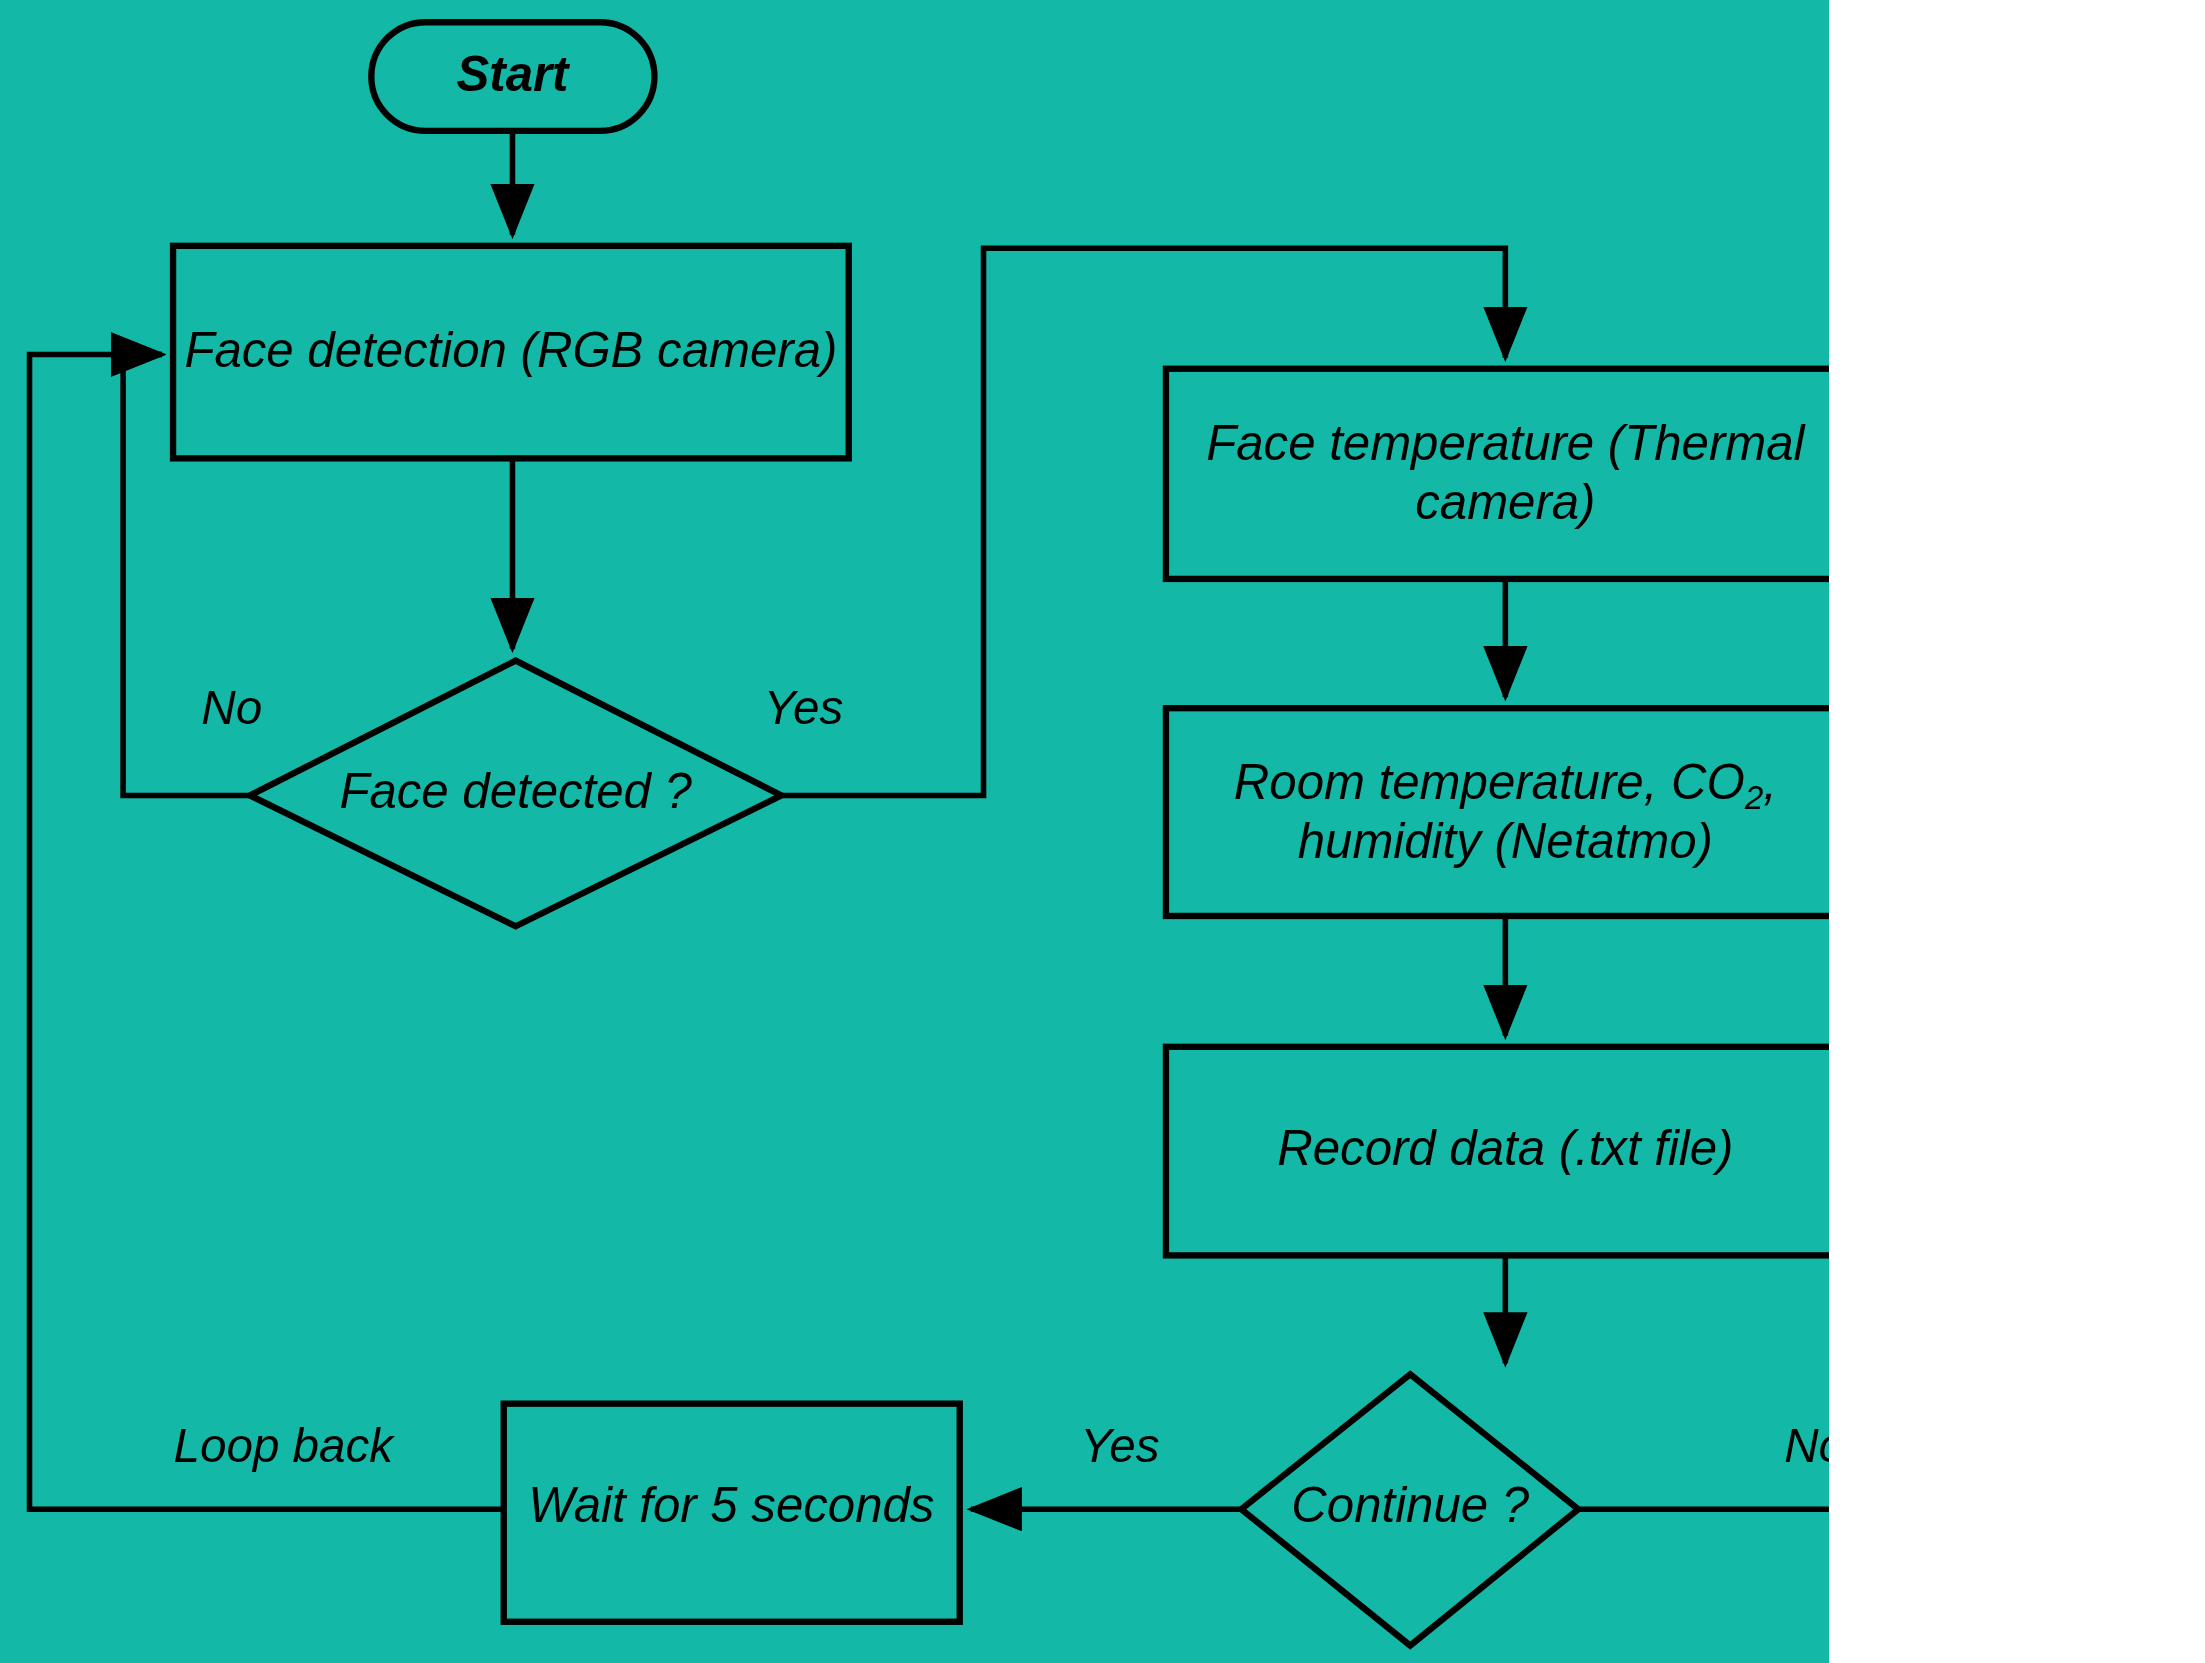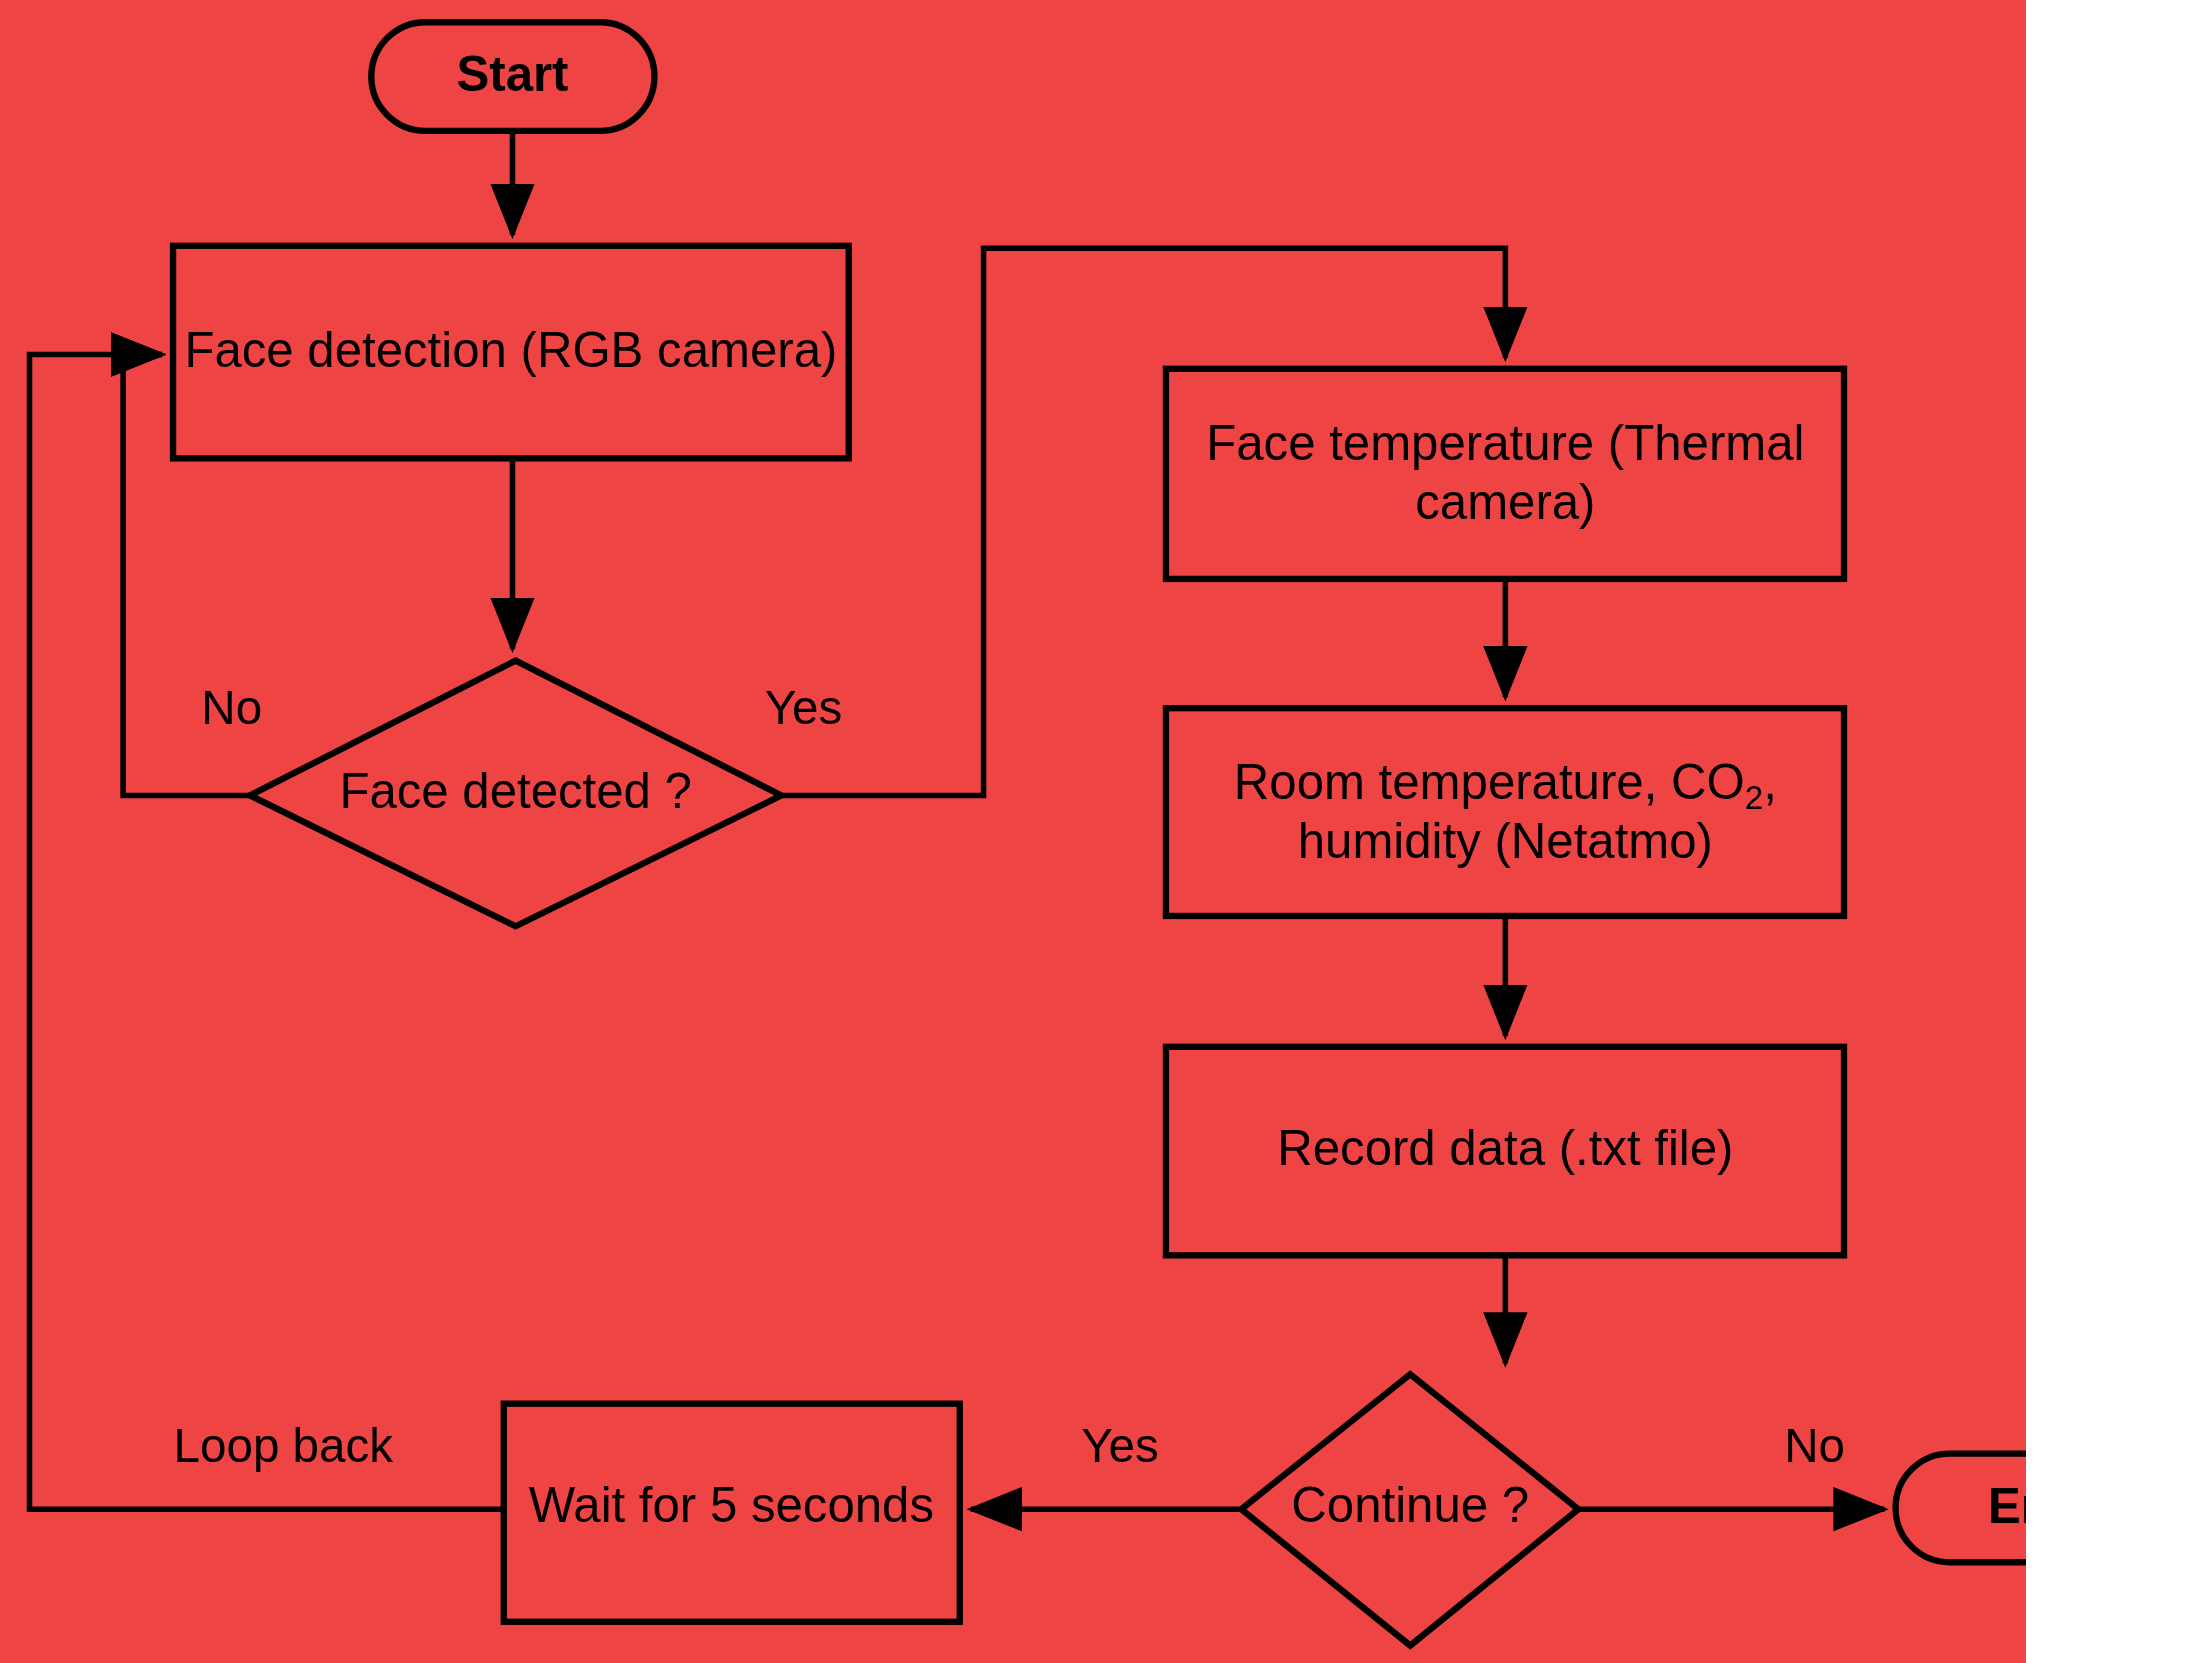--- a/index.html
+++ b/index.html
@@ -3,24 +3,25 @@
 <meta charset="utf-8">
 <title>Flowchart</title>
 <style>
   html, body {
     margin: 0;
     padding: 0;
     background: #ffffff;
   }
   #canvas {
     position: relative;
-    width: 2026px;
+    width: 1829px;
     height: 1663px;
-    background: #ef4444;
+    background: #14b8a6;
     overflow: hidden;
+    font-style: italic;
   }
   svg#flow {
     position: absolute;
     left: 0;
     top: 0;
     width: 2205px;
     height: 1663px;
   }
   .shape-fill { fill: #ffffff; }
   .shape-stroke { stroke: #000000; fill: none; }

